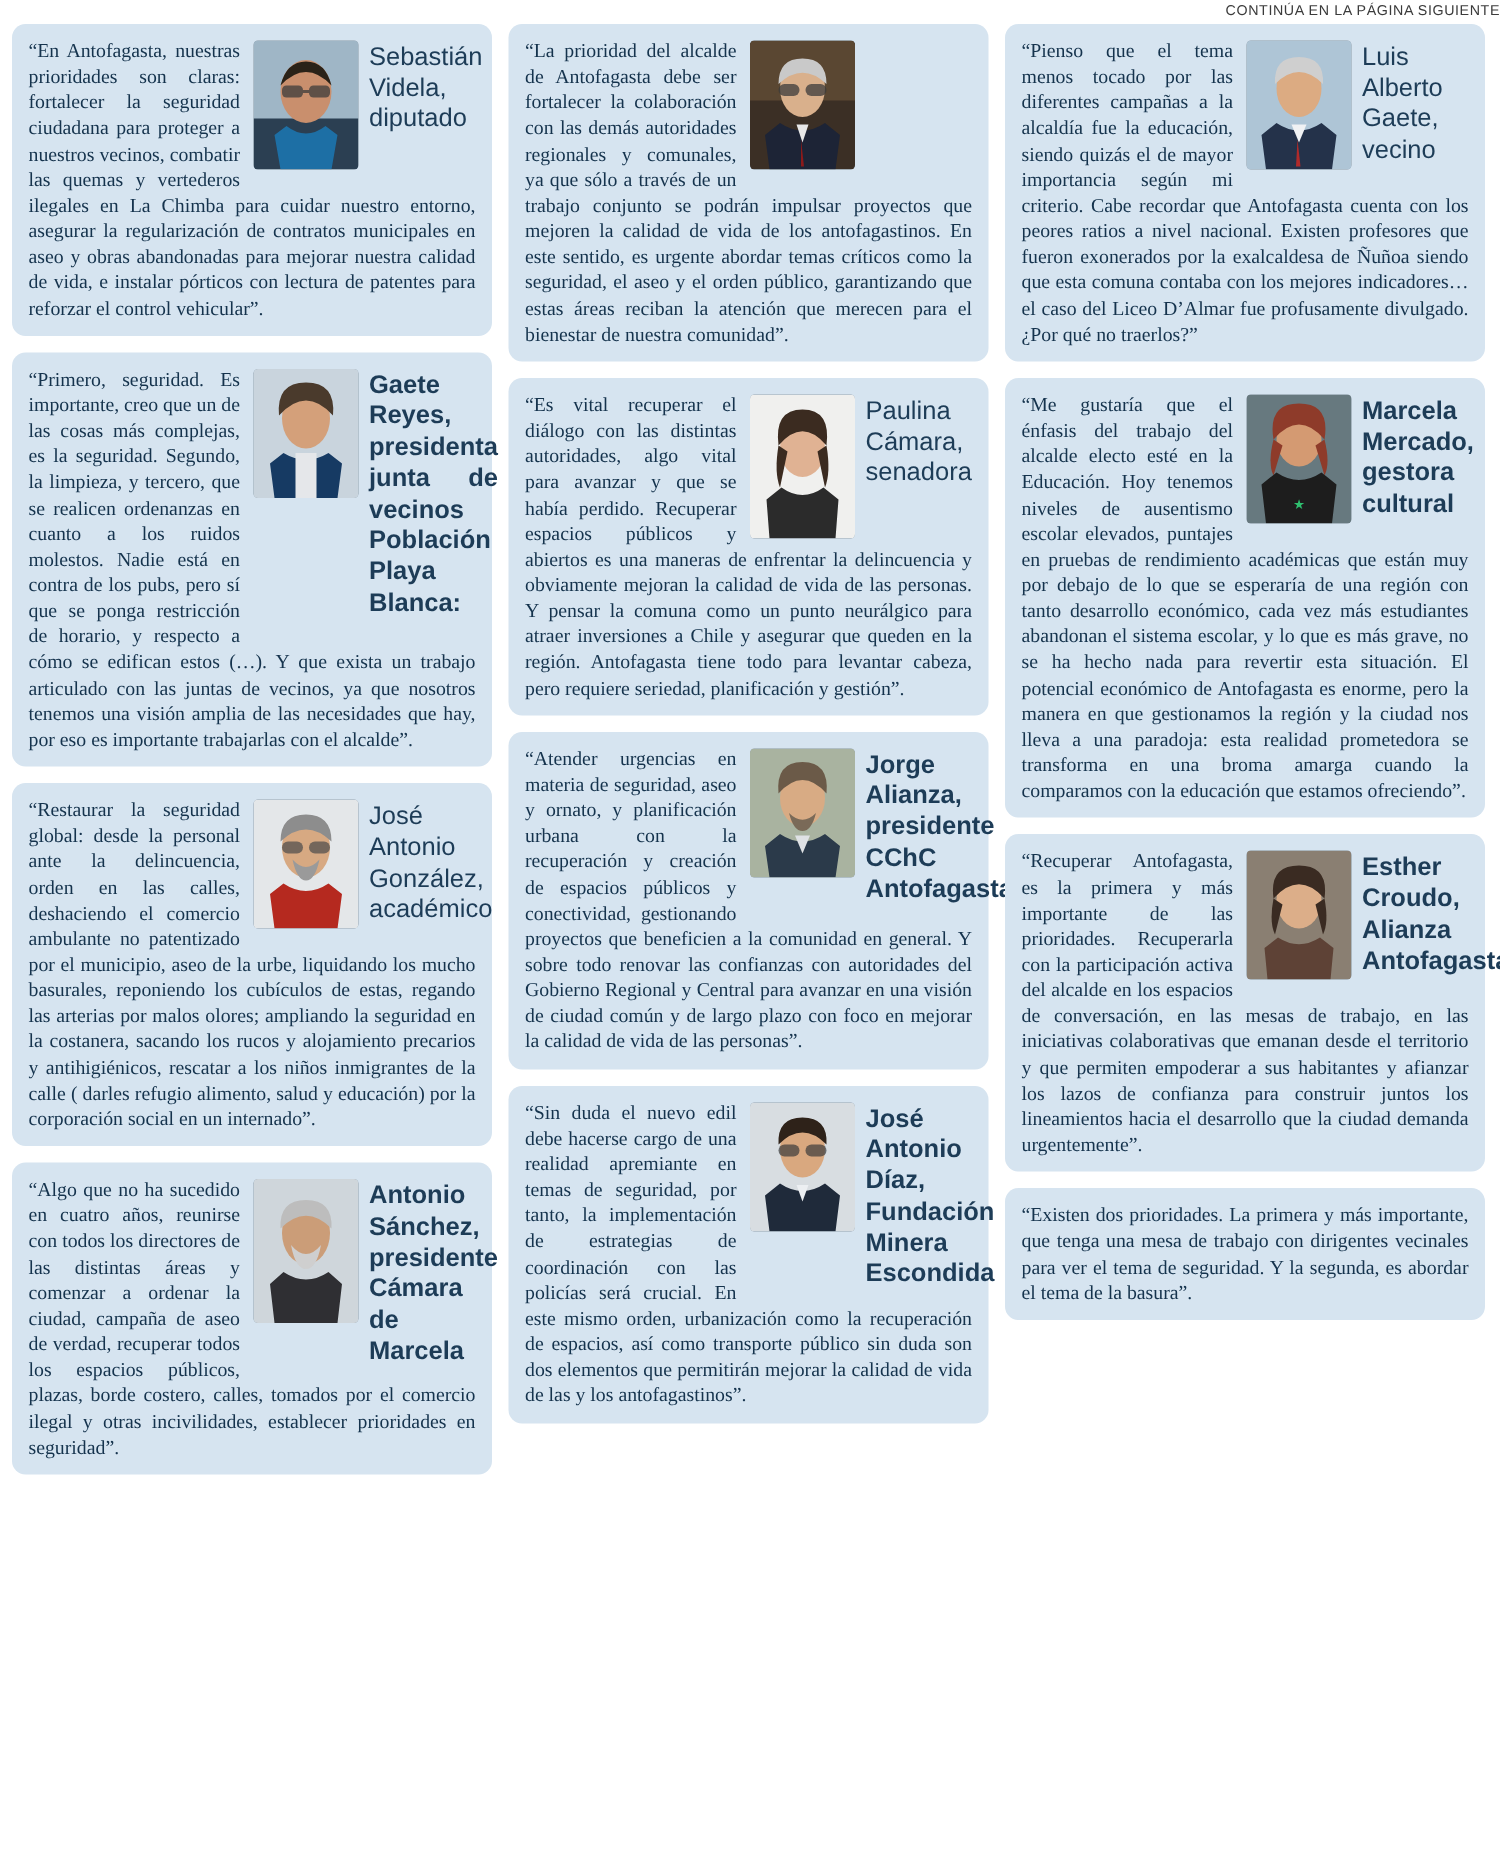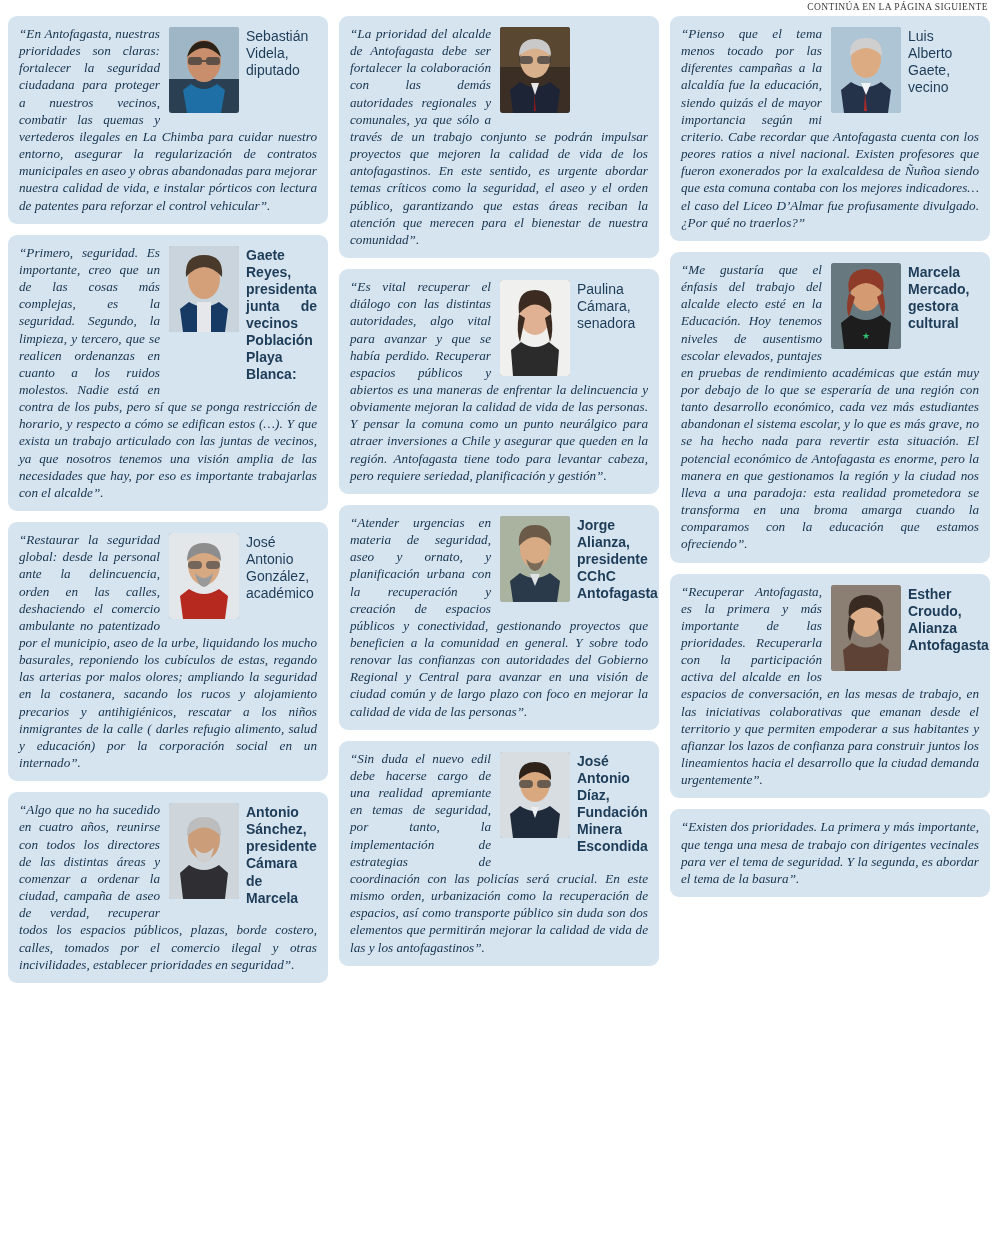--- a/index.html
+++ b/index.html
@@ -11,22 +11,22 @@
   #page {
     position: relative;
     width: 1000px;
     height: 1240px;
     background: #ffffff;
     overflow: hidden;
   }
   .continues {
     position: absolute;
     top: 2px;
-    right: 12px;
-    font-family: Liberation Serif, serif;
+    right: 0;
+    font-family: Liberation Sans, sans-serif;
     font-size: 9.5px;
     letter-spacing: 0.4px;
     color: #3b3b3b;
     text-transform: uppercase;
   }
   .grid {
     position: absolute;
     top: 16px;
     left: 8px;
     width: 984px;
@@ -67,27 +67,27 @@
     flex: 0 0 auto;
     background: #8a99a6;
     overflow: hidden;
     position: relative;
   }
   .photo.tall { height: 96px; }
   .photo svg { display: block; width: 100%; height: 100%; }
   .byline {
     font-family: "Liberation Sans", sans-serif;
     font-weight: bold;
-    font-size: 14px;
+    font-size: 17px;
     line-height: 1.22;
     color: #1d3c57;
     padding-top: 1px;
   }
   .byline.light { font-weight: normal; }
-  .text { text-indent: 0; font-style: italic; }
+  .text { text-indent: 0; }
   .clearfix::after { content: ""; display: block; clear: both; }
 </style>
 </head>
 <body>
 
 <div id="page">
 
   <div class="continues">CONTINÚA EN LA PÁGINA SIGUIENTE</div>
 
   <div class="grid">

